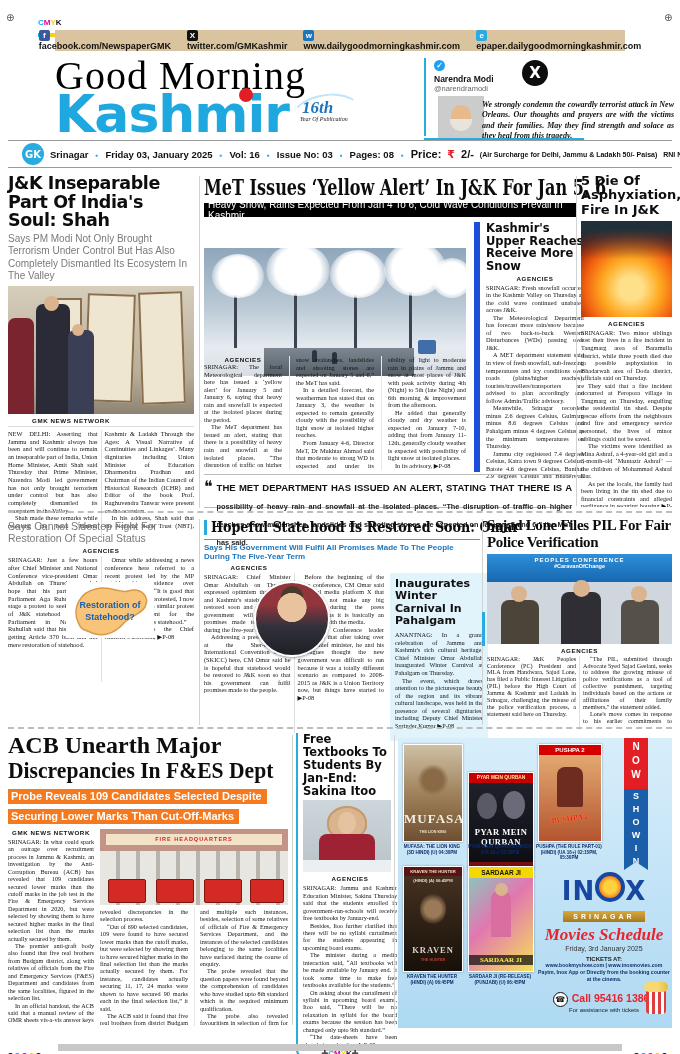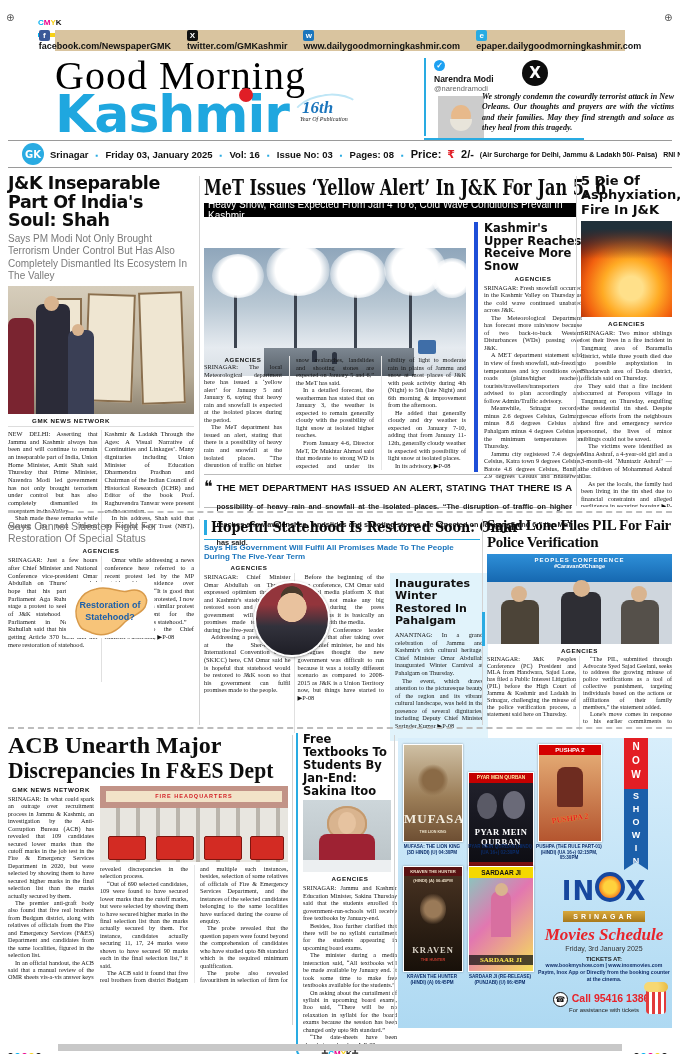--- a/index.html
+++ b/index.html
@@ -157,21 +157,21 @@
   <div class="abs swoosh" style="left:288px;top:94px;"></div>
   <div class="abs anniv" style="left:302px;top:98px;">16th</div>
   <div class="abs anniv-sub" style="left:300px;top:116px;">Year Of Publication</div>
 
   <div class="abs tweet" style="left:424px;top:58px;width:248px;height:78px;">
     <span class="badge-check abs" style="left:8px;top:2px;">✓</span>
     <div class="abs tw-author" style="left:8px;top:16px;">Narendra Modi</div>
     <div class="abs tw-handle" style="left:8px;top:26px;">@narendramodi</div>
     <div class="abs modi photo" style="left:6px;top:38px;width:44px;height:40px;"></div>
     <div class="abs x-logo" style="left:96px;top:2px;">X</div>
-    <div class="abs tw-text" style="left:56px;top:34px;width:192px;">We strongly condemn the cowardly terrorist attack in New Orleans. Our thoughts and prayers are with the victims and their families. May they find strength and solace as they heal from this tragedy.</div>
+    <div class="abs tw-text" style="left:56px;top:42px;width:192px;">We strongly condemn the cowardly terrorist attack in New Orleans. Our thoughts and prayers are with the victims and their families. May they find strength and solace as they heal from this tragedy.</div>
   </div>
   <div class="abs" style="left:424px;top:138px;width:160px;height:2px;background:#29ABE2;"></div>
 
   <div class="abs dateline" style="left:8px;top:140px;width:664px;height:26px;">
     <span class="gk-circ" style="margin-left:14px;">GK</span>
     <span>Srinagar</span>
     <span class="dl-sep"></span>
     <span>Friday 03, January 2025</span>
     <span class="dl-sep"></span>
     <span>Vol: 16</span>
@@ -223,21 +223,21 @@
       <div class="tree" style="left:62px;top:-4px;width:64px;height:52px;"></div>
       <div class="tree" style="left:126px;top:2px;width:56px;height:48px;"></div>
       <div class="tree" style="left:180px;top:-6px;width:62px;height:54px;"></div>
       <div class="tree" style="left:228px;top:10px;width:40px;height:40px;"></div>
       <div class="street" style="left:60px;top:100px;width:150px;height:28px;"></div>
       <div class="car" style="left:214px;top:92px;width:18px;height:14px;"></div>
       <div class="fig" style="left:108px;bottom:14px;width:5px;height:12px;background:#2c3340;"></div>
       <div class="fig" style="left:128px;bottom:12px;width:5px;height:12px;background:#2c3340;"></div>
     </div>
 
-    <div class="abs" style="left:270px;top:48px;width:98px;height:250px;border-left:4px solid #1d4ed8;padding-left:6px;">
+    <div class="abs" style="left:270px;top:48px;width:98px;height:250px;border-left:6px solid #1d4ed8;padding-left:6px;">
       <div class="hl-sans" style="font-size:11.5px;line-height:1.1;">Kashmir's Upper Reaches Receive More Snow</div>
       <div class="byline" style="margin-top:2px;">AGENCIES</div>
       <div class="body" style="margin-top:2px;height:196px;font-size:6.3px;">
           <p>SRINAGAR: Fresh snowfall occurred in the Kashmir Valley on Thursday as the cold wave continued unabated across J&amp;K.</p>
           <p>The Meteorological Department has forecast more rain/snow because of two back-to-back Western Disturbances (WDs) passing over J&amp;K.</p>
           <p>A MET department statement said in view of fresh snowfall, sub-freezing temperatures and icy conditions over roads (plains/higher reaches), tourists/travellers/transporters are advised to plan accordingly and follow Admin/Traffic advisory.</p>
           <p>Meanwhile, Srinagar recorded minus 2.6 degrees Celsius, Gulmarg minus 8.6 degrees Celsius and Pahalgam minus 4 degrees Celsius as the minimum temperatures on Thursday.</p>
           <p>Jammu city registered 7.4 degrees Celsius, Katra town 9 degrees Celsius, Batote 4.6 degrees Celsius, Banihal 2.9 degrees Celsius and Bhaderwah 1.6 degrees Celsius as the night's lowest temperature. ▶P-08</p>
         </div>
     </div>
@@ -316,21 +316,21 @@
     <div style="position:relative;margin-top:2px;">
       <div class="body cols2" style="width:180px;height:160px;font-size:6.3px;">
           <p>SRINAGAR: Chief Minister Omar Abdullah on Thursday expressed optimism that Jammu and Kashmir's statehood will be restored soon and said that his government will fulfil all promises made to the people during the five-year term.</p>
           <p>Addressing a press conference at the Sher-e-Kashmir International Convention Centre (SKICC) here, CM Omar said he is hopeful that statehood would be restored to J&amp;K soon so that his government can fulfil promises made to the people.</p>
           <p>Before the beginning of the press conference, CM Omar said on social media platform X that he would not make any big statement during the press conference as it is basically an interaction with the media.</p>
           <p>National Conference leader Omar said that after taking over as the chief minister, he and his colleagues thought the new government was difficult to run because it was a totally different scenario as compared to 2008-2015 as J&amp;K is a Union Territory now, but things have started to ▶P-08</p>
         </div>
       <div class="abs omar" style="left:50px;top:8px;width:72px;height:72px;"></div>
 
       <div class="abs carn" style="left:186px;top:0;width:88px;height:158px;">
-        <div class="hl-sans" style="font-size:11px;line-height:1.12;color:#111;">Inaugurates Winter Restored In Pahalgam</div>
+        <div class="hl-sans" style="font-size:11px;line-height:1.12;color:#111;">Inaugurates Winter Carnival In Pahalgam</div>
         <div class="body" style="margin-top:4px;height:112px;font-size:6.3px;">
             <p>ANANTNAG: In a grand celebration of Jammu and Kashmir's rich cultural heritage, Chief Minister Omar Abdullah inaugurated Winter Carnival at Pahalgam on Thursday.</p>
             <p>The event, which draws attention to the picturesque beauty of the region and its vibrant cultural landscape, was held in the presence of several dignitaries, including Deputy Chief Minister Surinder Kumar ▶P-08</p>
           </div>
       </div>
     </div>
   </div>
 
   <div class="vrule" style="left:482px;top:519px;height:206px;"></div>
   <div class="cyan-accent" style="left:482px;top:612px;width:3px;height:34px;"></div>
@@ -355,20 +355,24 @@
         <p>“The PIL, submitted through Advocate Syed Sajad Geelani, seeks to address the growing misuse of police verifications as a tool of collective punishment, targeting individuals based on the actions or affiliations of their family members,” the statement added.</p>
         <p>Lone's move comes in response to his earlier commitments to protect the rights of citizens, emphasizing ▶P-08</p>
       </div>
   </div>
 
   <div class="dash" style="left:8px;top:727px;width:664px;"></div>
 
   <div class="abs" style="left:8px;top:733px;width:280px;">
     <div class="hl-lserif" style="font-size:24px;line-height:1.04;">ACB Unearth Major</div>
     <div class="hl-lserif" style="font-size:24px;line-height:1.04;"><span class="condense" style="transform:scaleX(.9);">Discrepancies In F&amp;ES Dept</span></div>
+    <div style="margin-top:3px;">
+      <span class="hl-strip">Probe Reveals 109 Candidates Selected Despite</span><br>
+      <span class="hl-strip">Securing Lower Marks Than Cut-Off-Marks</span>
+    </div>
     <div style="display:flex;gap:6px;margin-top:3px;">
       <div style="width:86px;">
         <div class="byline">GMK NEWS NETWORK</div>
         <div class="body" style="margin-top:2px;height:188px;font-size:6.2px;">
             <p>SRINAGAR: In what could spark an outrage over recruitment process in Jammu &amp; Kashmir, an investigation by the Anti-Corruption Bureau (ACB) has revealed that 109 candidates secured lower marks than the cutoff marks in the job test in the Fire &amp; Emergency Services Department in 2020, but were selected by showing them to have secured higher marks in the final selection list than the marks actually secured by them.</p>
             <p>The premier anti-graft body also found that five real brothers from Budgam district, along with relatives of officials from the Fire and Emergency Services (F&amp;ES) Department and candidates from the same localities, figured in the selection list.</p>
             <p>In an official handout, the ACB said that a manual review of the OMR sheets vis-a-vis answer keys</p>
           </div>
       </div>
       <div style="width:188px;">

